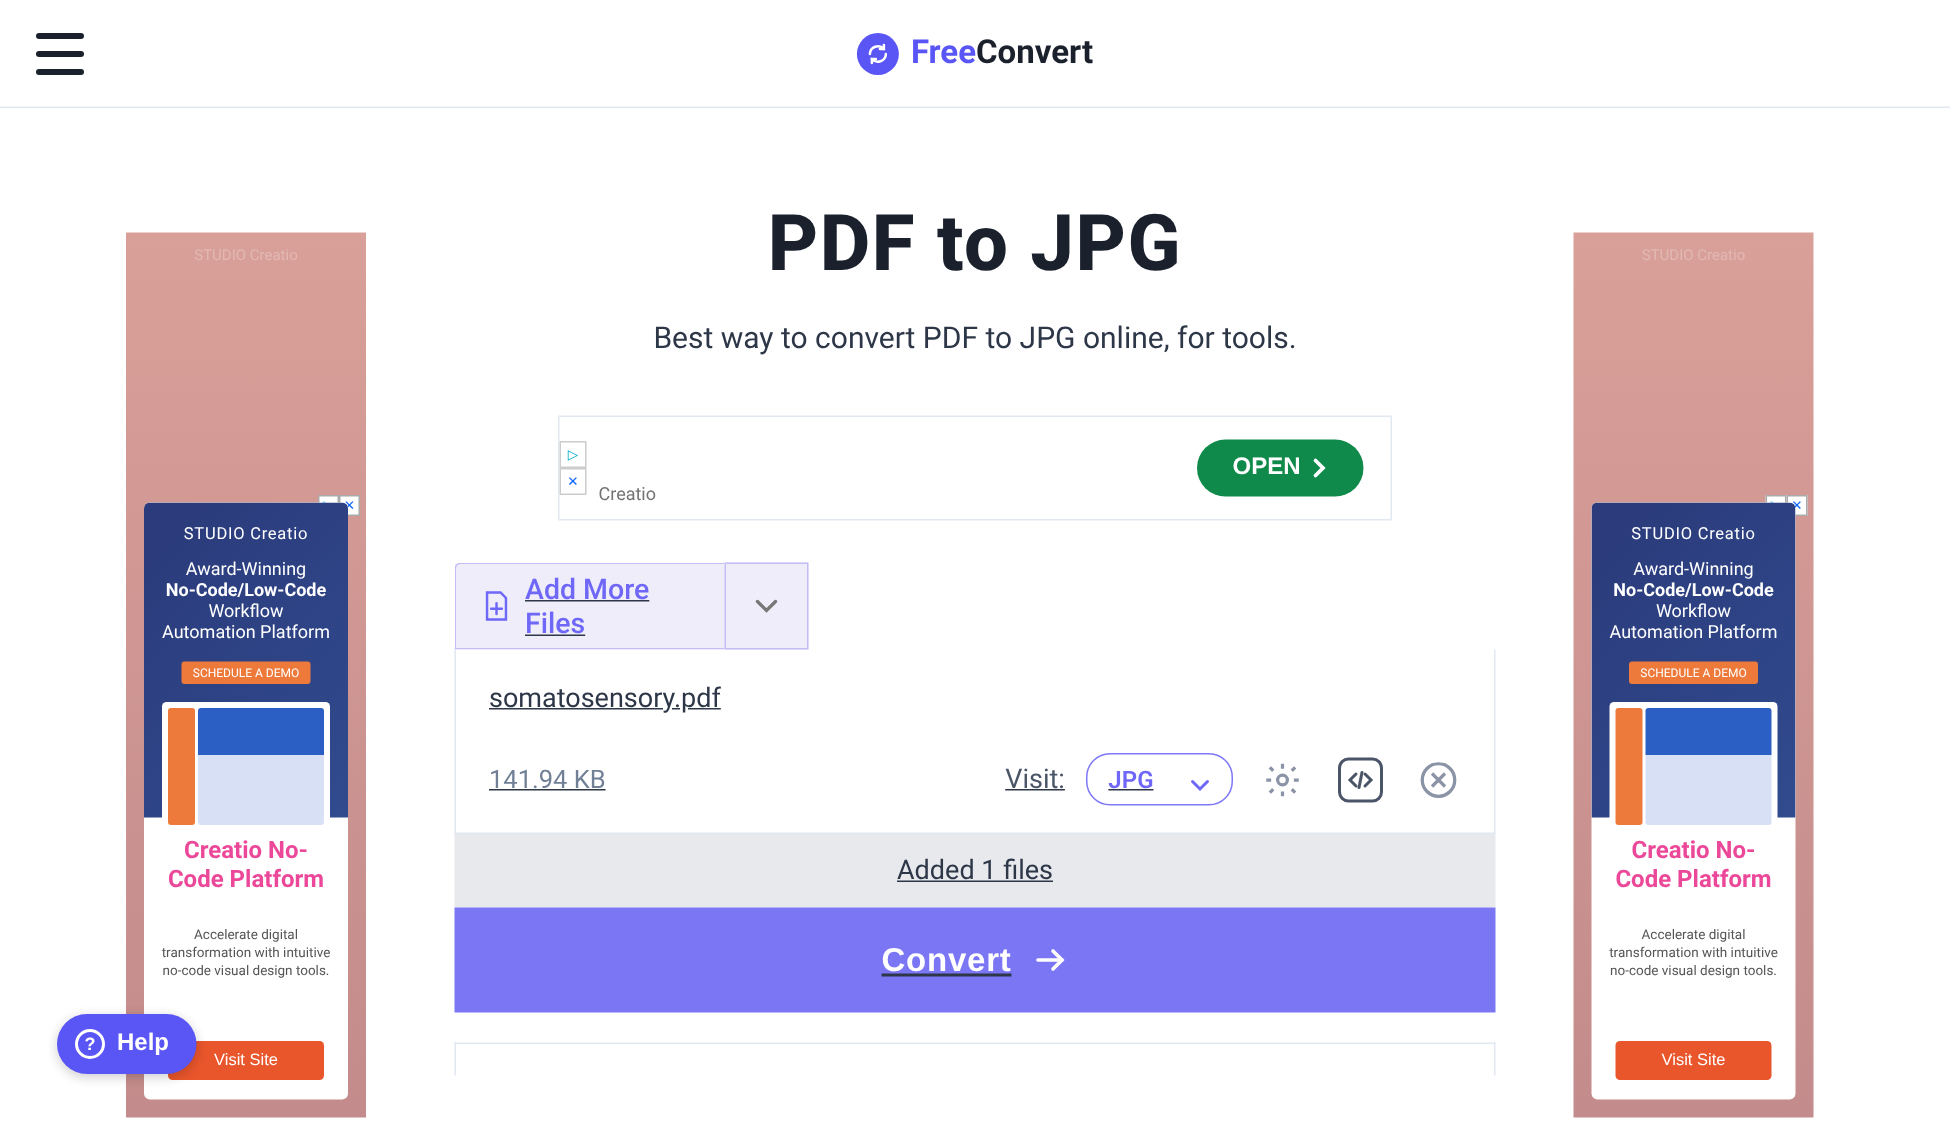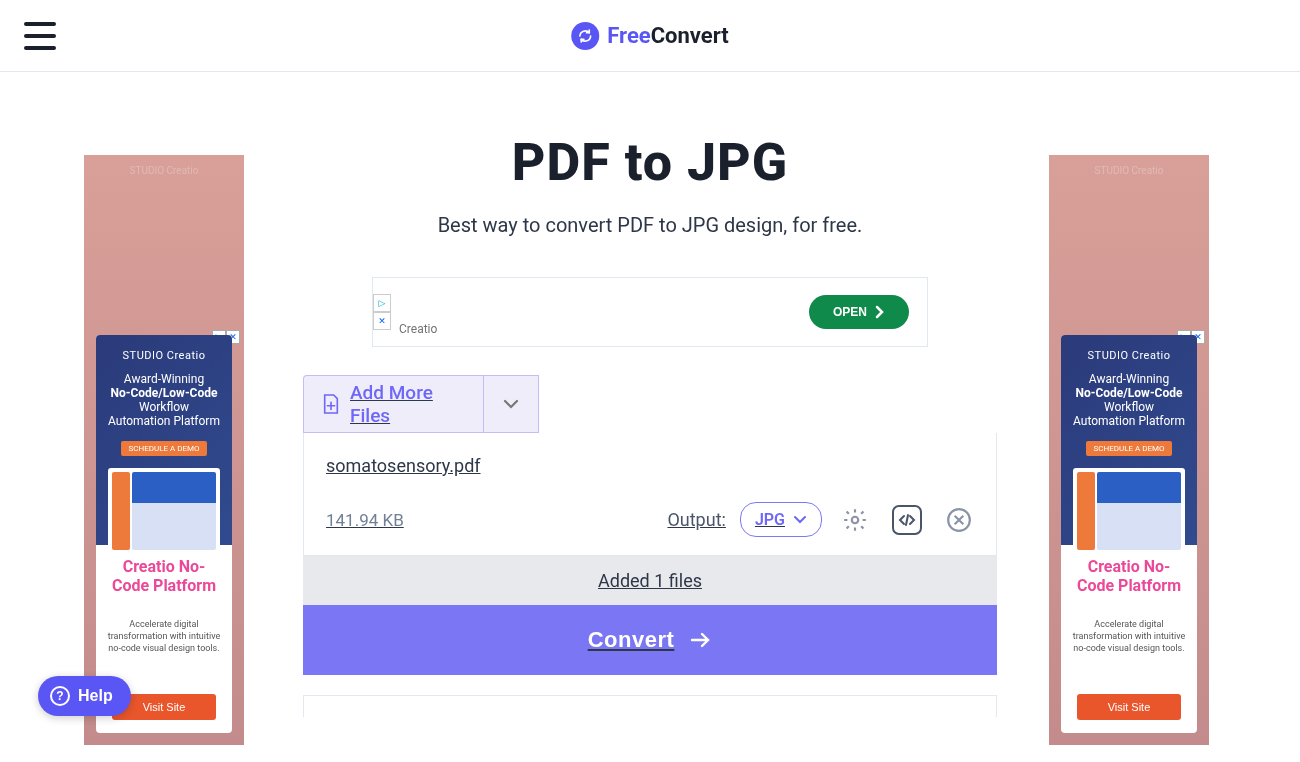--- a/index.html
+++ b/index.html
@@ -100,21 +100,21 @@
 .ad-marker span:last-child { background: #fff; color: #0a64ff;}
 .top-ad .ad-text { flex: 1; padding-left: 8px; }
 .top-ad .ad-brand { font-size: 12px; color: #737373; margin-top: 34px; }
 .top-ad .ad-title { font-size: 22px; color: #333; font-weight: 400; }
 .open-btn {
   background: #0f8a4a;
   color: #fff;
   border: none;
   border-radius: 22px;
   padding: 10px 24px;
-  font-size: 12px;
+  font-size: 16px;
   font-weight: 700;
   display: flex;
   align-items: center;
   gap: 8px;
   cursor: pointer;
 }
 
 .converter-box {
   margin-top: 28px;
   width: 694px;
@@ -167,22 +167,22 @@
   display: flex;
   align-items: center;
 }
 .file-size { color: #718096; font-size: 17px; flex: 1; }
 .output-label { color: #4a5568; font-size: 18px; margin-right: 14px; }
 .output-select {
   border: 1.5px solid #7e78f7;
   border-radius: 16px;
   padding: 7px 14px;
   display: flex;
-  align-items: center;
-  gap: 8px;
+  align-items: flex-end;
+  gap: 24px;
   color: #6e67f7;
   font-weight: 600;
   font-size: 16px;
   cursor: pointer;
   margin-right: 18px;
 }
 .icon-btn {
   width: 30px;
   height: 30px;
   display: flex;
@@ -380,21 +380,21 @@
       </svg>
     </span>
     <span class="logo-text">
       <span class="logo-free">Free</span><span class="logo-convert">Convert</span>
     </span>
   </div>
 </div>
 
 <div class="main-content">
   <h1 class="page-title">PDF to JPG</h1>
-  <div class="subtitle">Best way to convert PDF to JPG design, for free.</div>
+  <div class="subtitle">Best way to convert PDF to JPG online, for tools.</div>
 
   <div class="top-ad">
     <div class="ad-marker">
       <span>▷</span>
         <span>✕</span>
     </div>
     <div class="ad-text">
       <div class="ad-brand">Creatio</div>
     </div>
     <button class="open-btn">
@@ -421,21 +421,21 @@
             </svg>
         </div>
       </div>
       <div class="add-bar-filler"></div>
     </div>
 
     <div class="file-row">
       <div class="file-name">somatosensory.pdf</div>
       <div class="file-controls">
         <div class="file-size">141.94 KB</div>
-        <div class="output-label">Output:</div>
+        <div class="output-label">Visit:</div>
         <div class="output-select">
           <span>JPG</span>
           <svg width="14" height="10" viewBox="0 0 14 10">
               <path d="M2 2 L7 7 L12 2" stroke="#6e67f7" stroke-width="2" fill="none" stroke-linecap="round"></path>
             </svg>
         </div>
         <div class="icon-btn">
           <svg width="26" height="26" viewBox="0 0 24 24" fill="none" stroke="#8a94a6" stroke-width="2">
             <circle cx="12" cy="12" r="3"></circle>
             <path d="M12 2v3M12 19v3M4.2 4.2l2.1 2.1M17.7 17.7l2.1 2.1M2 12h3M19 12h3M4.2 19.8l2.1-2.1M17.7 6.3l2.1-2.1"></path>

